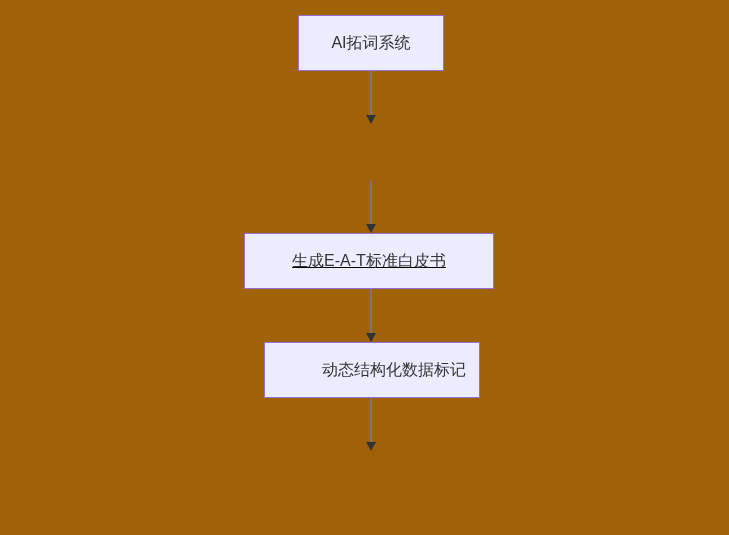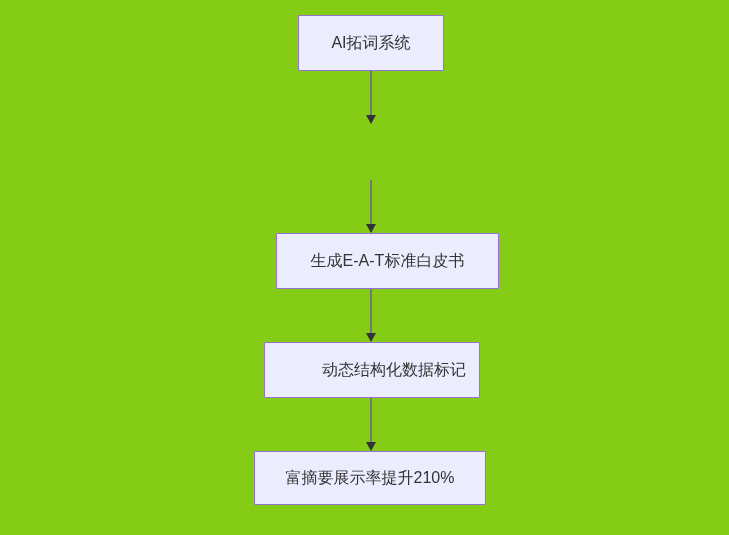--- a/index.html
+++ b/index.html
@@ -5,21 +5,21 @@
   html, body {
     margin: 0;
     padding: 0;
     background: #f7f7f7;
     font-family: "Liberation Sans", "DejaVu Sans", sans-serif;
   }
   #canvas {
     position: relative;
     width: 729px;
     height: 535px;
-    background: #84cc16;
+    background: #a16207;
     overflow: hidden;
   }
   .node {
     position: absolute;
     box-sizing: border-box;
     background: #ECECFF;
     border: 1.5px solid #9370DB;
     border-radius: 1px;
     display: flex;
     align-items: center;
@@ -28,21 +28,21 @@
   .node-label {
     color: #333333;
     font-size: 16px;
     line-height: 1.2;
     white-space: nowrap;
     text-align: center;
   }
   
   .n1 { left: 298px; top: 15px;  width: 146px; height: 56px; }
   .n2 { left: 274px; top: 124px; width: 197px; height: 56px; }
-  .n3 { left: 276px; top: 233px; width: 223px; height: 56px; }
+  .n3 { left: 244px; top: 233px; width: 250px; height: 56px; text-decoration: underline; }
   .n4 { left: 264px; top: 342px; width: 216px; height: 56px; padding-left: 44px; }
   .n5 { left: 254px; top: 451px; width: 232px; height: 54px; }
 
   .arrow {
     position: absolute;
     left: 370px;
     width: 2px;
     background: #777777;
   }
   .a1 { top: 71px;  height: 52px; }
@@ -88,17 +88,14 @@
   </div>
 
   <div class="node n4">
     <span class="node-label">动态结构化数据标记</span>
   </div>
 
   <div class="arrow a4">
     <span class="arrowhead"></span>
   </div>
 
-  <div class="node n5">
-    <span class="node-label">富摘要展示率提升210%</span>
-  </div>
 
 </div>
 
 </body></html>

